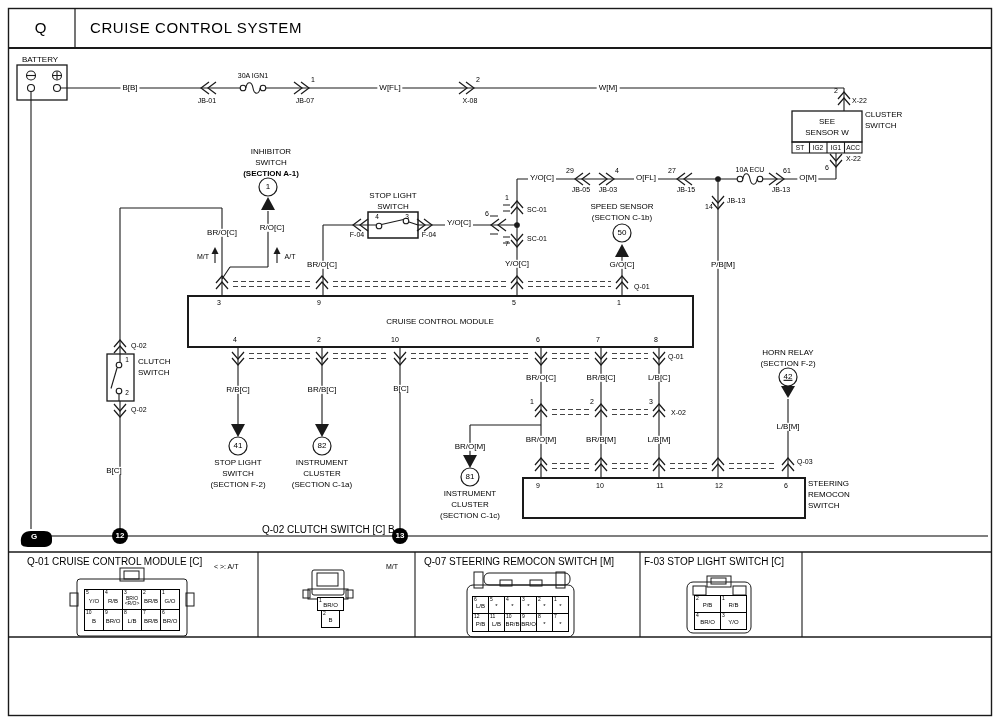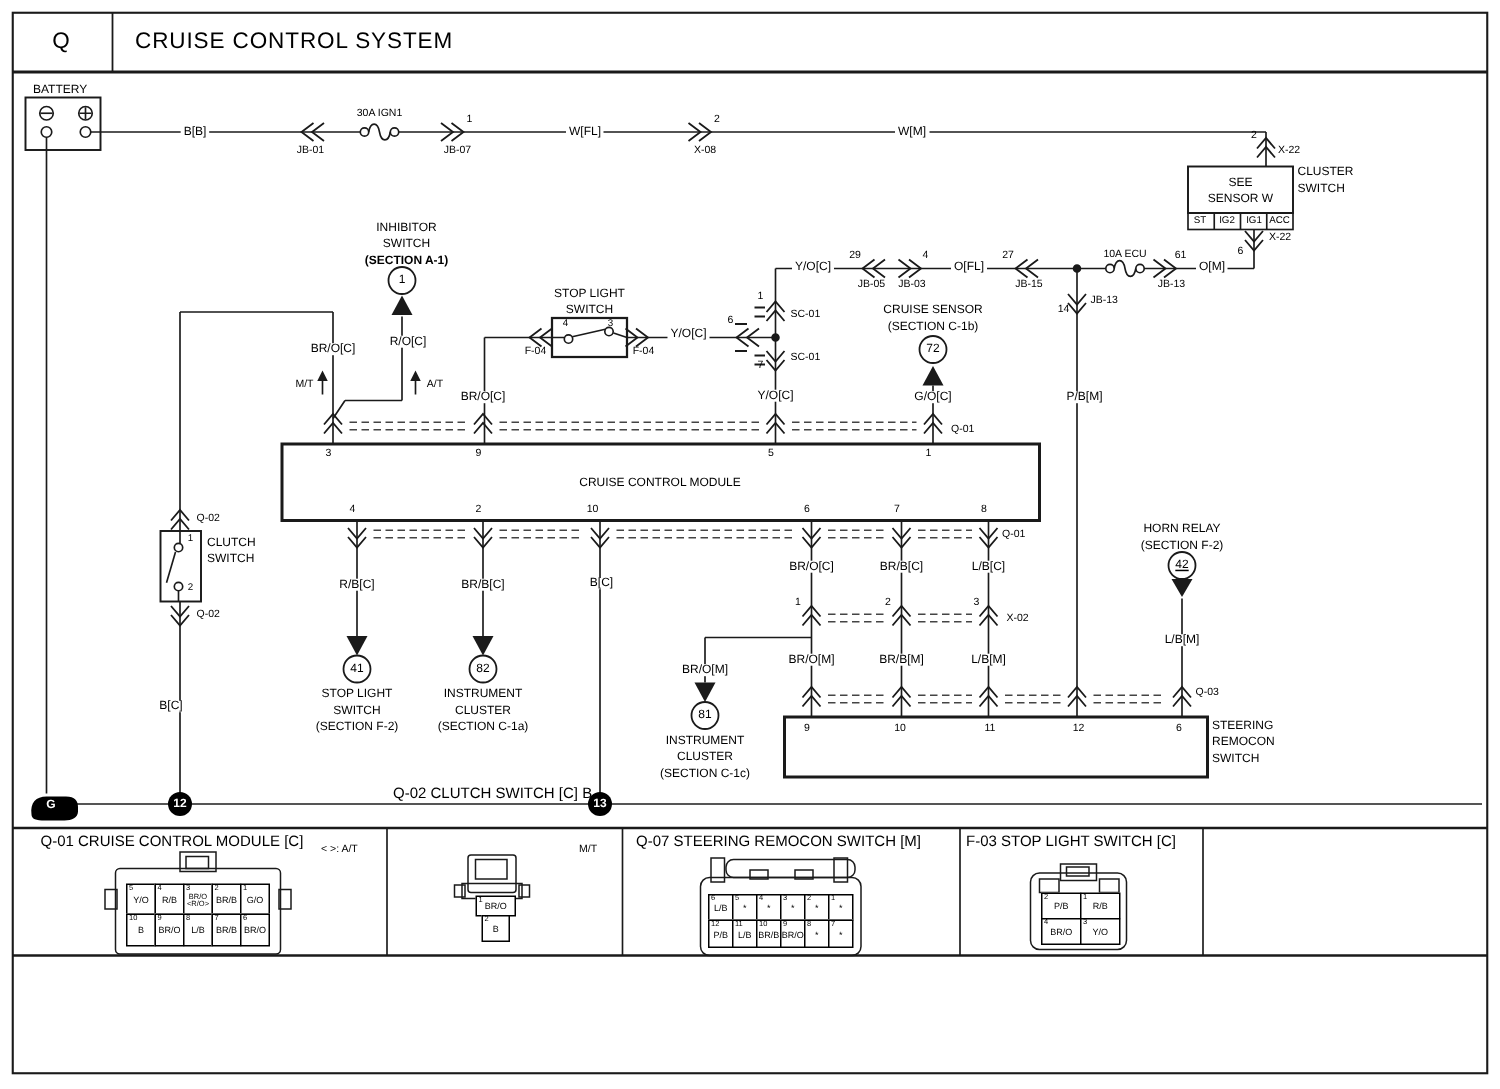--- a/index.html
+++ b/index.html
@@ -238,23 +238,23 @@
 <div class="lbl c f7" style="left:672px;top:171px;">27</div>
 <div class="lbl c f7" style="left:686px;top:190px;">JB-15</div>
 <div class="lbl c f7" style="left:750px;top:170px;">10A ECU</div>
 <div class="lbl c f7" style="left:787px;top:171px;">61</div>
 <div class="lbl c f7" style="left:781px;top:190px;">JB-13</div>
 <div class="lbl c bg" style="left:808px;top:178px;">O[M]</div>
 <div class="lbl c f7" style="left:709px;top:207px;">14</div>
 <div class="lbl l f7" style="left:727px;top:201px;">JB-13</div>
 <div class="lbl c bg" style="left:723px;top:265px;">P/B[M]</div>
 
-<div class="lbl c" style="left:622px;top:207px;">CRUISE SENSOR</div>
+<div class="lbl c" style="left:622px;top:207px;">SPEED SENSOR</div>
 <div class="lbl c" style="left:622px;top:218px;">(SECTION C-1b)</div>
-<div class="lbl c" style="left:622px;top:233px;">72</div>
+<div class="lbl c" style="left:622px;top:233px;">50</div>
 <div class="lbl c bg" style="left:622px;top:265px;">G/O[C]</div>
 
 <div class="lbl c f7" style="left:507px;top:198px;">1</div>
 <div class="lbl l f7" style="left:527px;top:210px;">SC-01</div>
 <div class="lbl c f7" style="left:487px;top:214px;">6</div>
 <div class="lbl c f7" style="left:507px;top:244px;">7</div>
 <div class="lbl l f7" style="left:527px;top:239px;">SC-01</div>
 <div class="lbl c bg" style="left:517px;top:264px;">Y/O[C]</div>
 
 <div class="lbl c" style="left:393px;top:196px;">STOP LIGHT</div>

